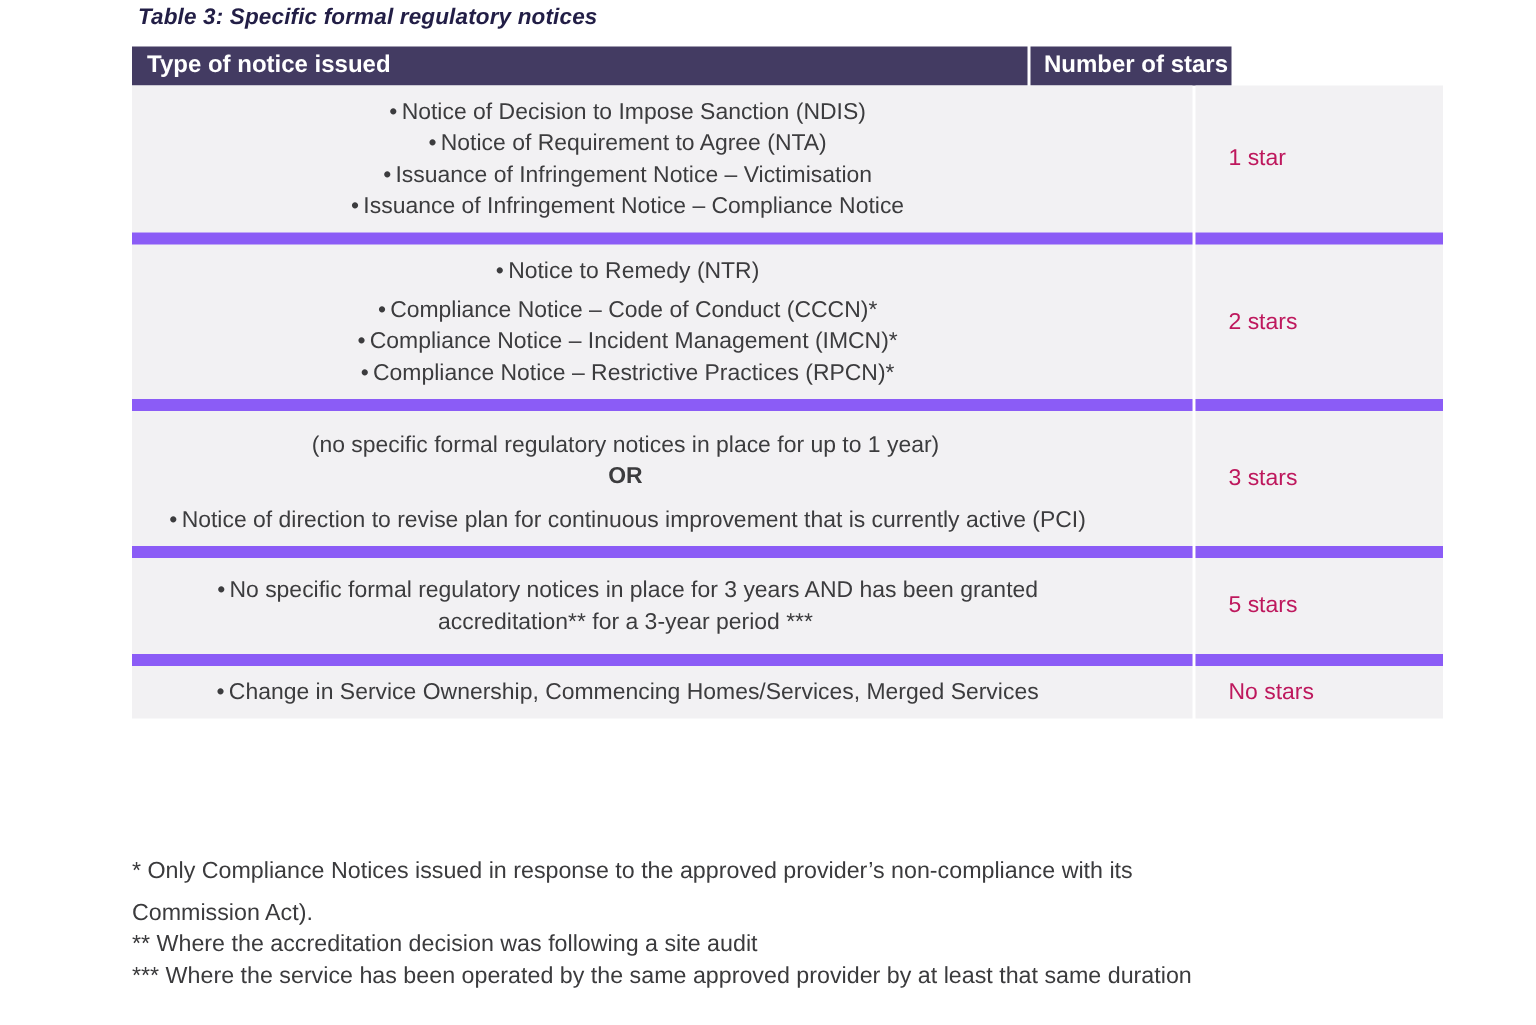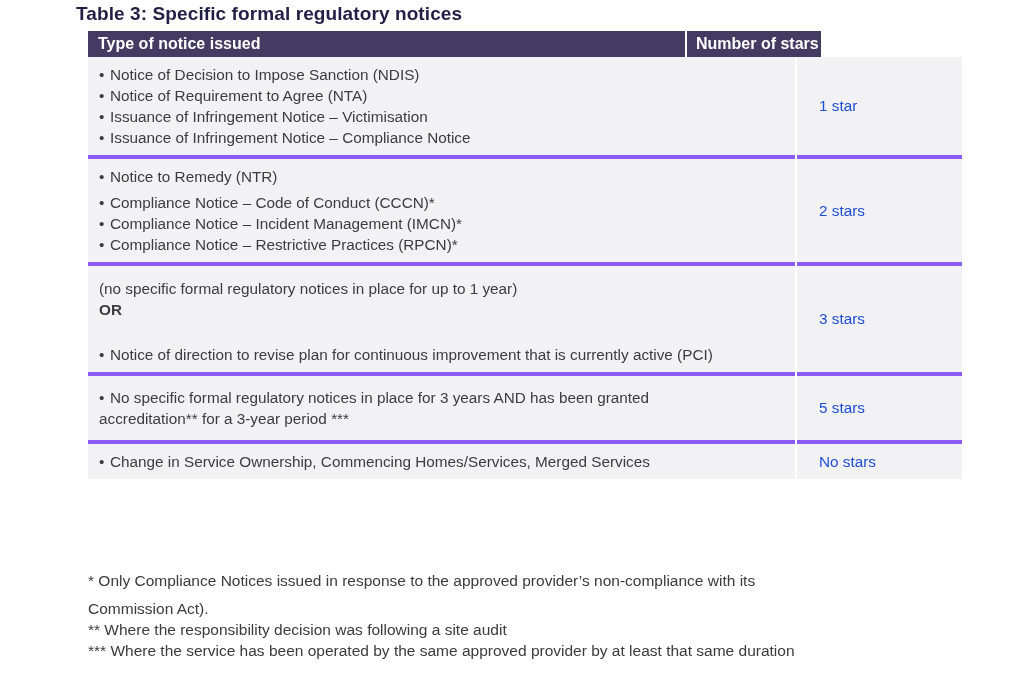--- a/index.html
+++ b/index.html
@@ -6,67 +6,69 @@
   html, body { width: 1024px; height: 683px; }
   body {
     background: #ffffff;
     font-family: "Liberation Sans", sans-serif;
     overflow: hidden;
   }
   .page { position: relative; width: 1024px; height: 683px; background: #ffffff; }
 
   .title {
     position: absolute;
-    left: 76px; top: 3px;
-    font-size: 19px;
+    left: 92px; top: 3px;
+    font-size: 15px;
     font-weight: bold;
     color: var(--title-color, #221e46);
     letter-spacing: 0.1px;
+    font-style: italic;
   }
 
   .table {
     position: absolute;
     left: 88px; top: 31px;
     width: 874px;
   }
   .thead { display: flex; height: 26px; }
   .th {
     background: var(--header-bg, #433b62);
     color: var(--header-fg, #ffffff);
     font-size: 16px;
     font-weight: bold;
     display: flex;
     align-items: center;
   }
   .th-left  { width: 597px; padding-left: 10px; }
   .th-right { width: 134px; margin-left: 2px; padding-left: 9px; }
 
   .tr { display: flex; }
-  .tr + .tr .td { border-top: 4px solid #8b5cf6; }
+  .tr + .tr .td { border-top: 8px solid #8b5cf6; }
   .td { background: var(--row-bg, #f2f1f3); }
   .td-left {
     width: 707px;
     padding: 7px 60px 7px 11px;
     color: #3c3c3e;
     font-size: 15.3px;
     line-height: 21px;
+    text-align: center;
   }
   .td-right {
     width: 165px;
     margin-left: 2px;
     padding-left: 22px;
     display: flex;
     align-items: center;
-    color: #1d4ed8;
+    color: #be185d;
     font-size: 15.3px;
   }
   .tr:nth-child(4) .td-left, .tr:nth-child(4) .td-right { padding-top: 11px; padding-bottom: 11px; }
   .line { }
   .line.gap1 { margin-top: 5px; }
-  .line.gap2 { margin-top: 24px; }
+  .line.gap2 { margin-top: 8px; }
   .line.bold { font-weight: bold; }
   .bullet { display: inline-block; width: 11px; }
 
   .footnotes {
     position: absolute;
     left: 88px; top: 570px;
     width: 895px;
     color: #3b3b3d;
     font-size: 15.5px;
     line-height: 21px;
@@ -132,16 +134,16 @@
           <div class="td td-right">
             <span>No stars</span>
           </div>
         </div>
       </div>
   </div>
 
   <div class="footnotes" id="footnotes">
       <div class="fn-line">* Only Compliance Notices issued in response to the approved provider’s non-compliance with its</div>
       <div class="fn-line">Commission Act).</div>
-      <div class="fn-line">** Where the responsibility decision was following a site audit</div>
+      <div class="fn-line">** Where the accreditation decision was following a site audit</div>
       <div class="fn-line">*** Where the service has been operated by the same approved provider by at least that same duration</div>
     </div>
 </div>
 
 </body></html>

